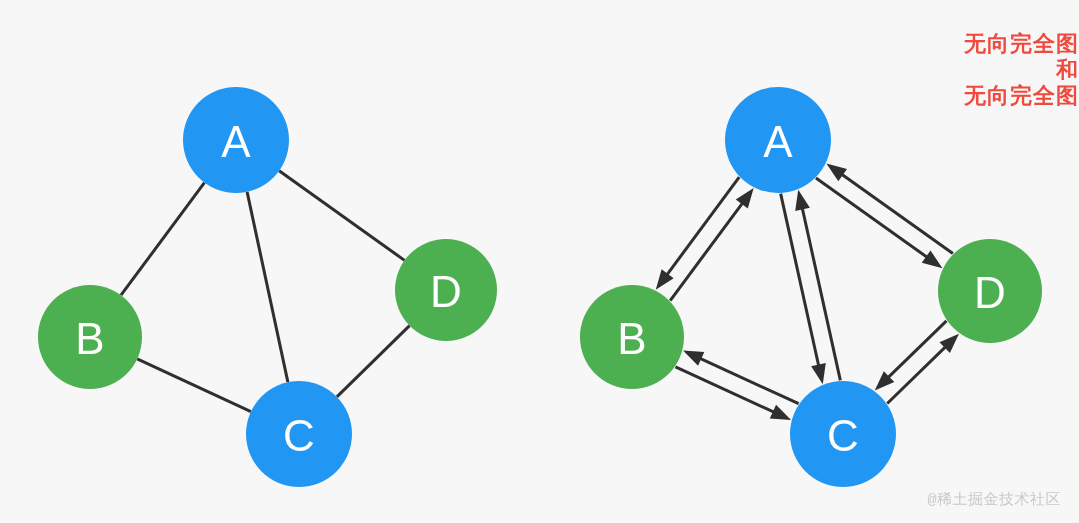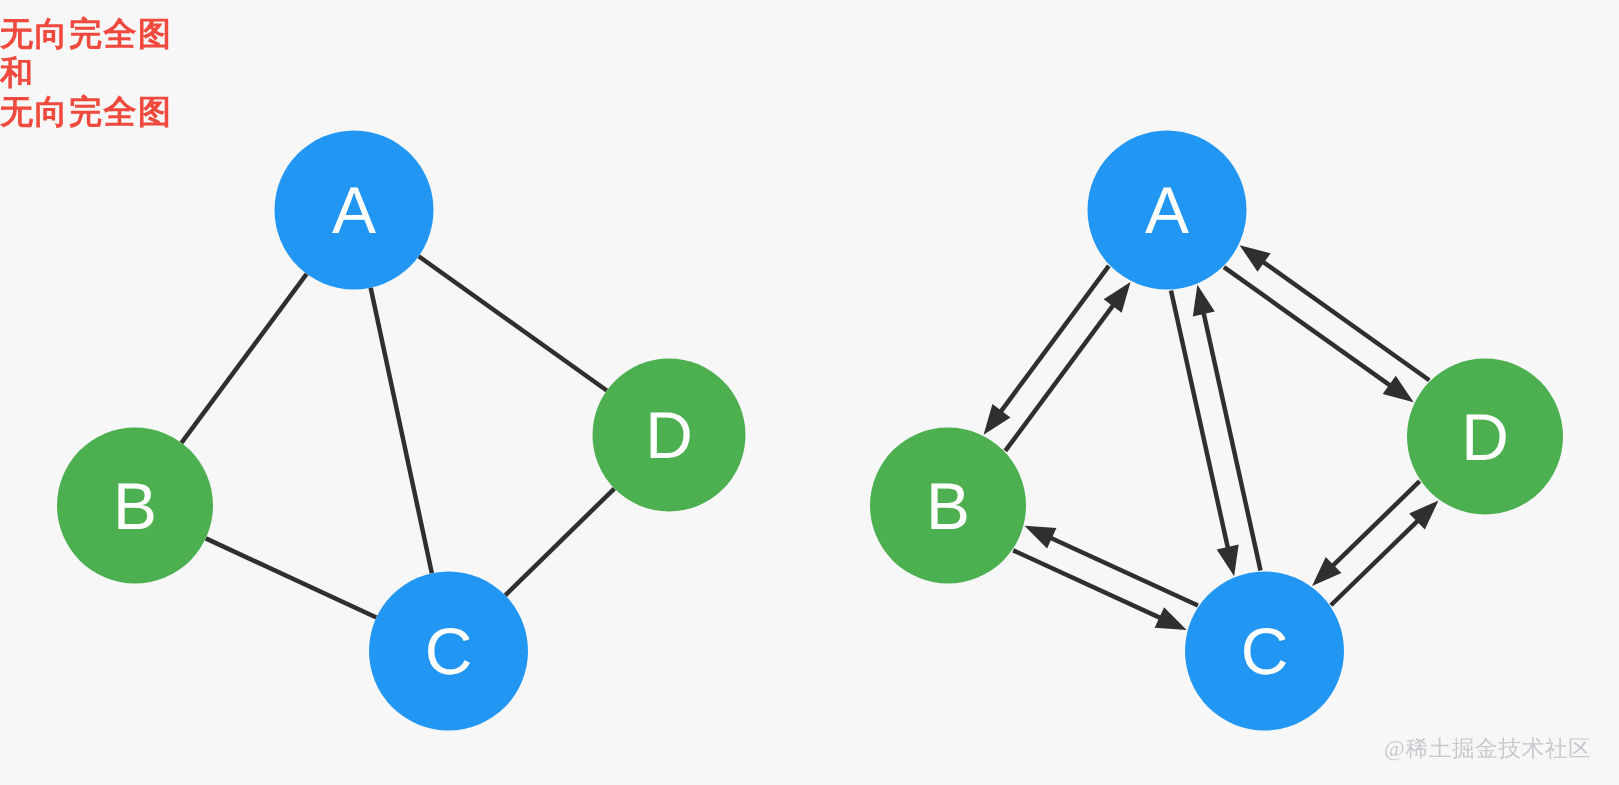--- a/index.html
+++ b/index.html
@@ -44,40 +44,40 @@
   }
   .arrow-line {
     stroke: #2f2f2f;
     stroke-width: 3;
     fill: none;
   }
   .arrow-head { fill: #2f2f2f; }
   .title-block {
     position: absolute;
     left: 0;
-    top: 10px;
+    top: 31px;
     width: 1079px;
-    text-align: left;
+    text-align: right;
     pointer-events: none;
   }
   .title-line {
     display: block;
     color: #ef4a3d;
     font-family: "Liberation Sans", "DejaVu Sans", sans-serif;
     font-size: 22px;
     font-weight: 700;
     line-height: 26px;
     letter-spacing: 1px;
   }
   .watermark {
     position: absolute;
     right: 18px;
     bottom: 14px;
     color: #c6c9cd;
-    font-family: Liberation Serif, serif;
+    font-family: Liberation Mono, monospace;
     font-size: 15px;
     font-weight: 400;
     letter-spacing: 0.5px;
     white-space: nowrap;
   }
 </style>
 </head>
 <body>
 
 <div id="canvas-root">

